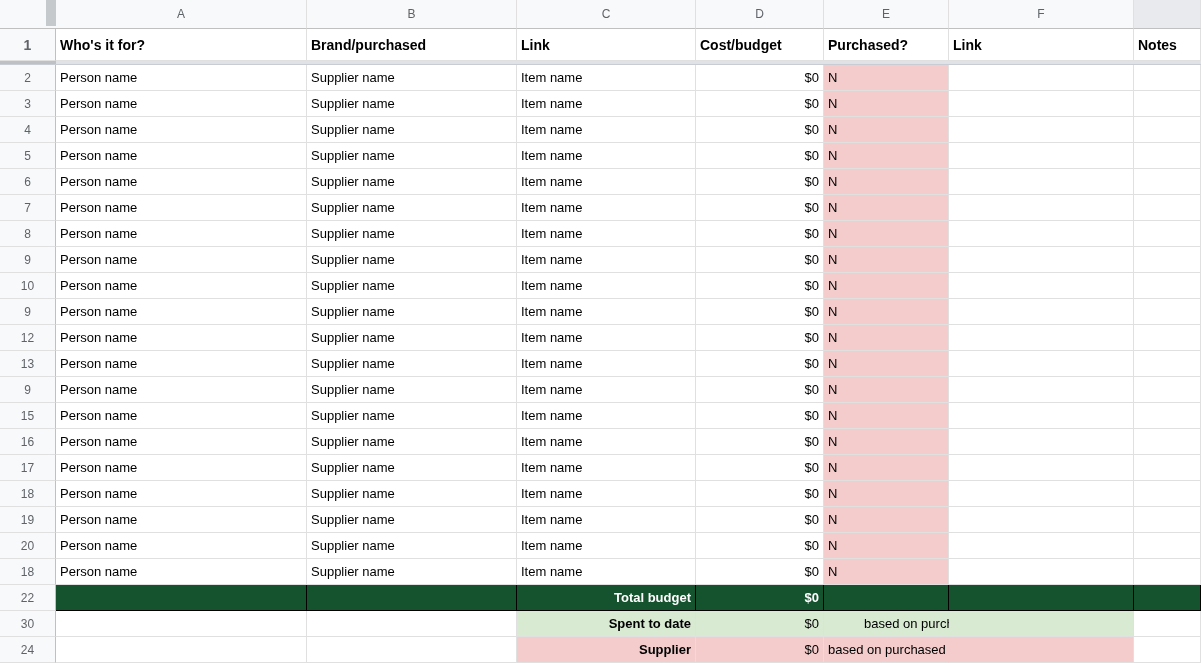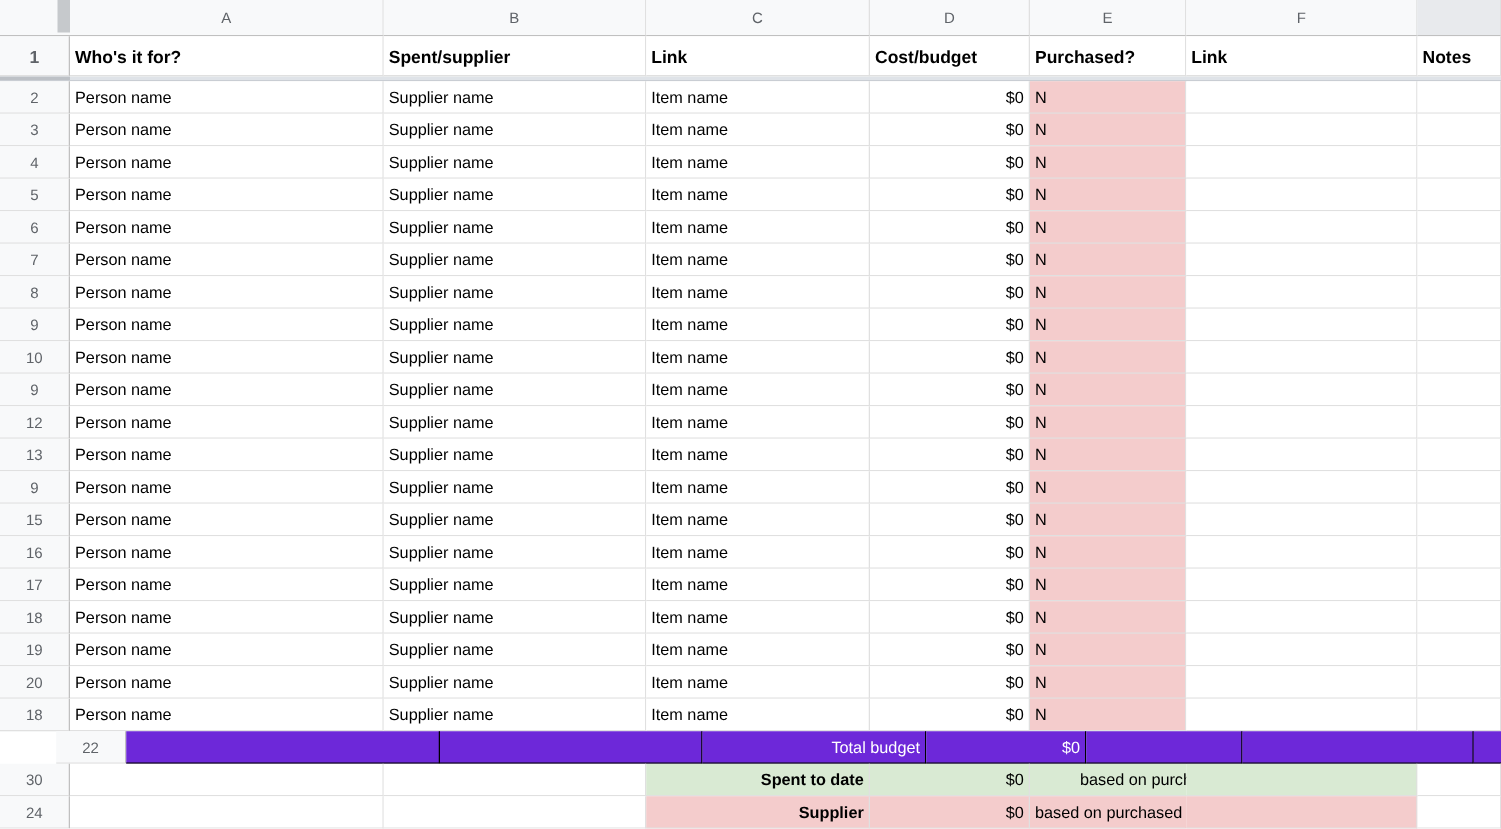--- a/index.html
+++ b/index.html
@@ -99,25 +99,25 @@
     background: #bdc1c6;
   }
 
   
   .data-row { height: 26px; }
 
   .fill-pink  { background: #f4cccc; }
   .fill-green { background: #d9ead3; padding-left: 40px; }
 
   
-  .total-row { height: 26px; padding-left: 45px; }
+  .total-row { height: 26px; }
   .total-row .cell {
-    background: #6d28d9;
+    background: #14532d;
     color: #ffffff;
-    font-weight: normal;
+    font-weight: bold;
     border-right-color: #000000;
     border-bottom-color: #000000;
   }
   .total-row .rowhead {
     background: #f8f9fa;
     color: #5f6368;
     font-weight: normal;
     border-right: 1px solid #c0c0c0;
     border-bottom: 1px solid #e0e0e0;
   }
@@ -139,21 +139,21 @@
     <div class="cell colhead c-d">D</div>
     <div class="cell colhead c-e">E</div>
     <div class="cell colhead c-f">F</div>
     <div class="cell colhead g-sel c-g"></div>
     <div class="corner-nub"></div>
   </div>
 
   <div class="row hdr-row">
     <div class="cell rowhead c-rh">1</div>
     <div class="cell c-a">Who's it for?</div>
-    <div class="cell c-b">Spent/supplier</div>
+    <div class="cell c-b">Brand/purchased</div>
     <div class="cell c-c">Link</div>
     <div class="cell c-d">Cost/budget</div>
     <div class="cell c-e">Purchased?</div>
     <div class="cell c-f">Link</div>
     <div class="cell c-g">Notes</div>
   </div>
 
   <div class="freeze-bar">
     <div class="nub"></div>
   </div>

